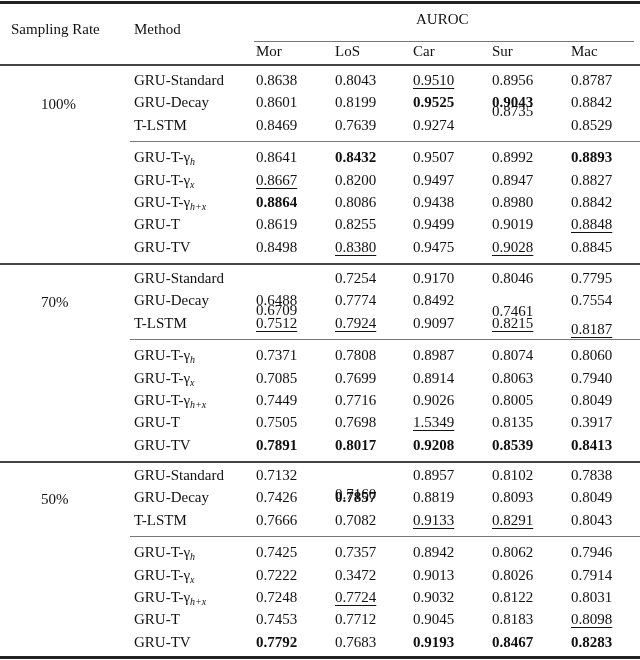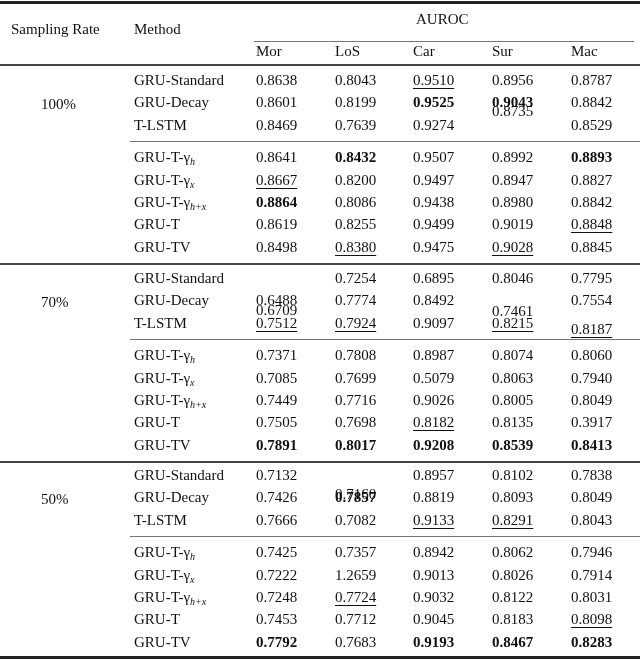--- a/index.html
+++ b/index.html
@@ -78,21 +78,21 @@
     <div class="cell u" style="left: 335px; top: 236.8px;">0.8380</div>
     <div class="cell" style="left: 413px; top: 236.8px;">0.9475</div>
     <div class="cell u" style="left: 492px; top: 236.8px;">0.9028</div>
     <div class="cell" style="left: 571px; top: 236.8px;">0.8845</div>
     <div class="rule thin" style="top: 141.2px; left: 130px; width: 510px;"></div>
     <div class="rule mid" style="top: 263.2px;"></div>
     <div class="cell" style="left: 41px; top: 292.4px;">70%</div>
     <div class="cell" style="left: 134px; top: 268px;"><span>GRU-Standard</span></div>
     <div class="cell" style="left: 256px; top: 268px; margin-top: 32px;">0.6709</div>
     <div class="cell" style="left: 335px; top: 268px;">0.7254</div>
-    <div class="cell" style="left: 413px; top: 268px;">0.6895</div>
+    <div class="cell" style="left: 413px; top: 268px;">0.9170</div>
     <div class="cell" style="left: 492px; top: 268px;">0.8046</div>
     <div class="cell" style="left: 571px; top: 268px;">0.7795</div>
     <div class="cell" style="left: 134px; top: 290.4px;"><span>GRU-Decay</span></div>
     <div class="cell" style="left: 256px; top: 290.4px;">0.6488</div>
     <div class="cell" style="left: 335px; top: 290.4px;">0.7774</div>
     <div class="cell" style="left: 413px; top: 290.4px;">0.8492</div>
     <div class="cell" style="left: 492px; top: 290.4px; margin-top: 11px;">0.7461</div>
     <div class="cell" style="left: 571px; top: 290.4px;">0.7554</div>
     <div class="cell" style="left: 134px; top: 312.8px;"><span>T-LSTM</span></div>
     <div class="cell u" style="left: 256px; top: 312.8px;">0.7512</div>
@@ -102,33 +102,33 @@
     <div class="cell u" style="left: 571px; top: 312.8px; margin-top: 6px;">0.8187</div>
     <div class="cell" style="left: 134px; top: 345.2px;"><span>GRU-T-γ</span><sub>h</sub></div>
     <div class="cell" style="left: 256px; top: 345.2px;">0.7371</div>
     <div class="cell" style="left: 335px; top: 345.2px;">0.7808</div>
     <div class="cell" style="left: 413px; top: 345.2px;">0.8987</div>
     <div class="cell" style="left: 492px; top: 345.2px;">0.8074</div>
     <div class="cell" style="left: 571px; top: 345.2px;">0.8060</div>
     <div class="cell" style="left: 134px; top: 367.6px;"><span>GRU-T-γ</span><sub>x</sub></div>
     <div class="cell" style="left: 256px; top: 367.6px;">0.7085</div>
     <div class="cell" style="left: 335px; top: 367.6px;">0.7699</div>
-    <div class="cell" style="left: 413px; top: 367.6px;">0.5079</div>
+    <div class="cell" style="left: 413px; top: 367.6px;">0.8914</div>
     <div class="cell" style="left: 492px; top: 367.6px;">0.8063</div>
     <div class="cell" style="left: 571px; top: 367.6px;">0.7940</div>
     <div class="cell" style="left: 134px; top: 390px;"><span>GRU-T-γ</span><sub>h+x</sub></div>
     <div class="cell" style="left: 256px; top: 390px;">0.7449</div>
     <div class="cell" style="left: 335px; top: 390px;">0.7716</div>
     <div class="cell" style="left: 413px; top: 390px;">0.9026</div>
     <div class="cell" style="left: 492px; top: 390px;">0.8005</div>
     <div class="cell" style="left: 571px; top: 390px;">0.8049</div>
     <div class="cell" style="left: 134px; top: 412.4px;"><span>GRU-T</span></div>
     <div class="cell" style="left: 256px; top: 412.4px;">0.7505</div>
     <div class="cell" style="left: 335px; top: 412.4px;">0.7698</div>
-    <div class="cell u" style="left: 413px; top: 412.4px;">0.8182</div>
+    <div class="cell u" style="left: 413px; top: 412.4px;">1.5349</div>
     <div class="cell" style="left: 492px; top: 412.4px;">0.8135</div>
     <div class="cell" style="left: 571px; top: 412.4px;">0.3917</div>
     <div class="cell" style="left: 134px; top: 434.8px;"><span>GRU-TV</span></div>
     <div class="cell b" style="left: 256px; top: 434.8px;">0.7891</div>
     <div class="cell b" style="left: 335px; top: 434.8px;">0.8017</div>
     <div class="cell b" style="left: 413px; top: 434.8px;">0.9208</div>
     <div class="cell b" style="left: 492px; top: 434.8px;">0.8539</div>
     <div class="cell b" style="left: 571px; top: 434.8px;">0.8413</div>
     <div class="rule thin" style="top: 339.2px; left: 130px; width: 510px;"></div>
     <div class="rule mid" style="top: 461.2px;"></div>
@@ -152,21 +152,21 @@
     <div class="cell u" style="left: 492px; top: 509.8px;">0.8291</div>
     <div class="cell" style="left: 571px; top: 509.8px;">0.8043</div>
     <div class="cell" style="left: 134px; top: 542.2px;"><span>GRU-T-γ</span><sub>h</sub></div>
     <div class="cell" style="left: 256px; top: 542.2px;">0.7425</div>
     <div class="cell" style="left: 335px; top: 542.2px;">0.7357</div>
     <div class="cell" style="left: 413px; top: 542.2px;">0.8942</div>
     <div class="cell" style="left: 492px; top: 542.2px;">0.8062</div>
     <div class="cell" style="left: 571px; top: 542.2px;">0.7946</div>
     <div class="cell" style="left: 134px; top: 564.6px;"><span>GRU-T-γ</span><sub>x</sub></div>
     <div class="cell" style="left: 256px; top: 564.6px;">0.7222</div>
-    <div class="cell" style="left: 335px; top: 564.6px;">1.2659</div>
+    <div class="cell" style="left: 335px; top: 564.6px;">0.3472</div>
     <div class="cell" style="left: 413px; top: 564.6px;">0.9013</div>
     <div class="cell" style="left: 492px; top: 564.6px;">0.8026</div>
     <div class="cell" style="left: 571px; top: 564.6px;">0.7914</div>
     <div class="cell" style="left: 134px; top: 587px;"><span>GRU-T-γ</span><sub>h+x</sub></div>
     <div class="cell" style="left: 256px; top: 587px;">0.7248</div>
     <div class="cell u" style="left: 335px; top: 587px;">0.7724</div>
     <div class="cell" style="left: 413px; top: 587px;">0.9032</div>
     <div class="cell" style="left: 492px; top: 587px;">0.8122</div>
     <div class="cell" style="left: 571px; top: 587px;">0.8031</div>
     <div class="cell" style="left: 134px; top: 609.4px;"><span>GRU-T</span></div>

